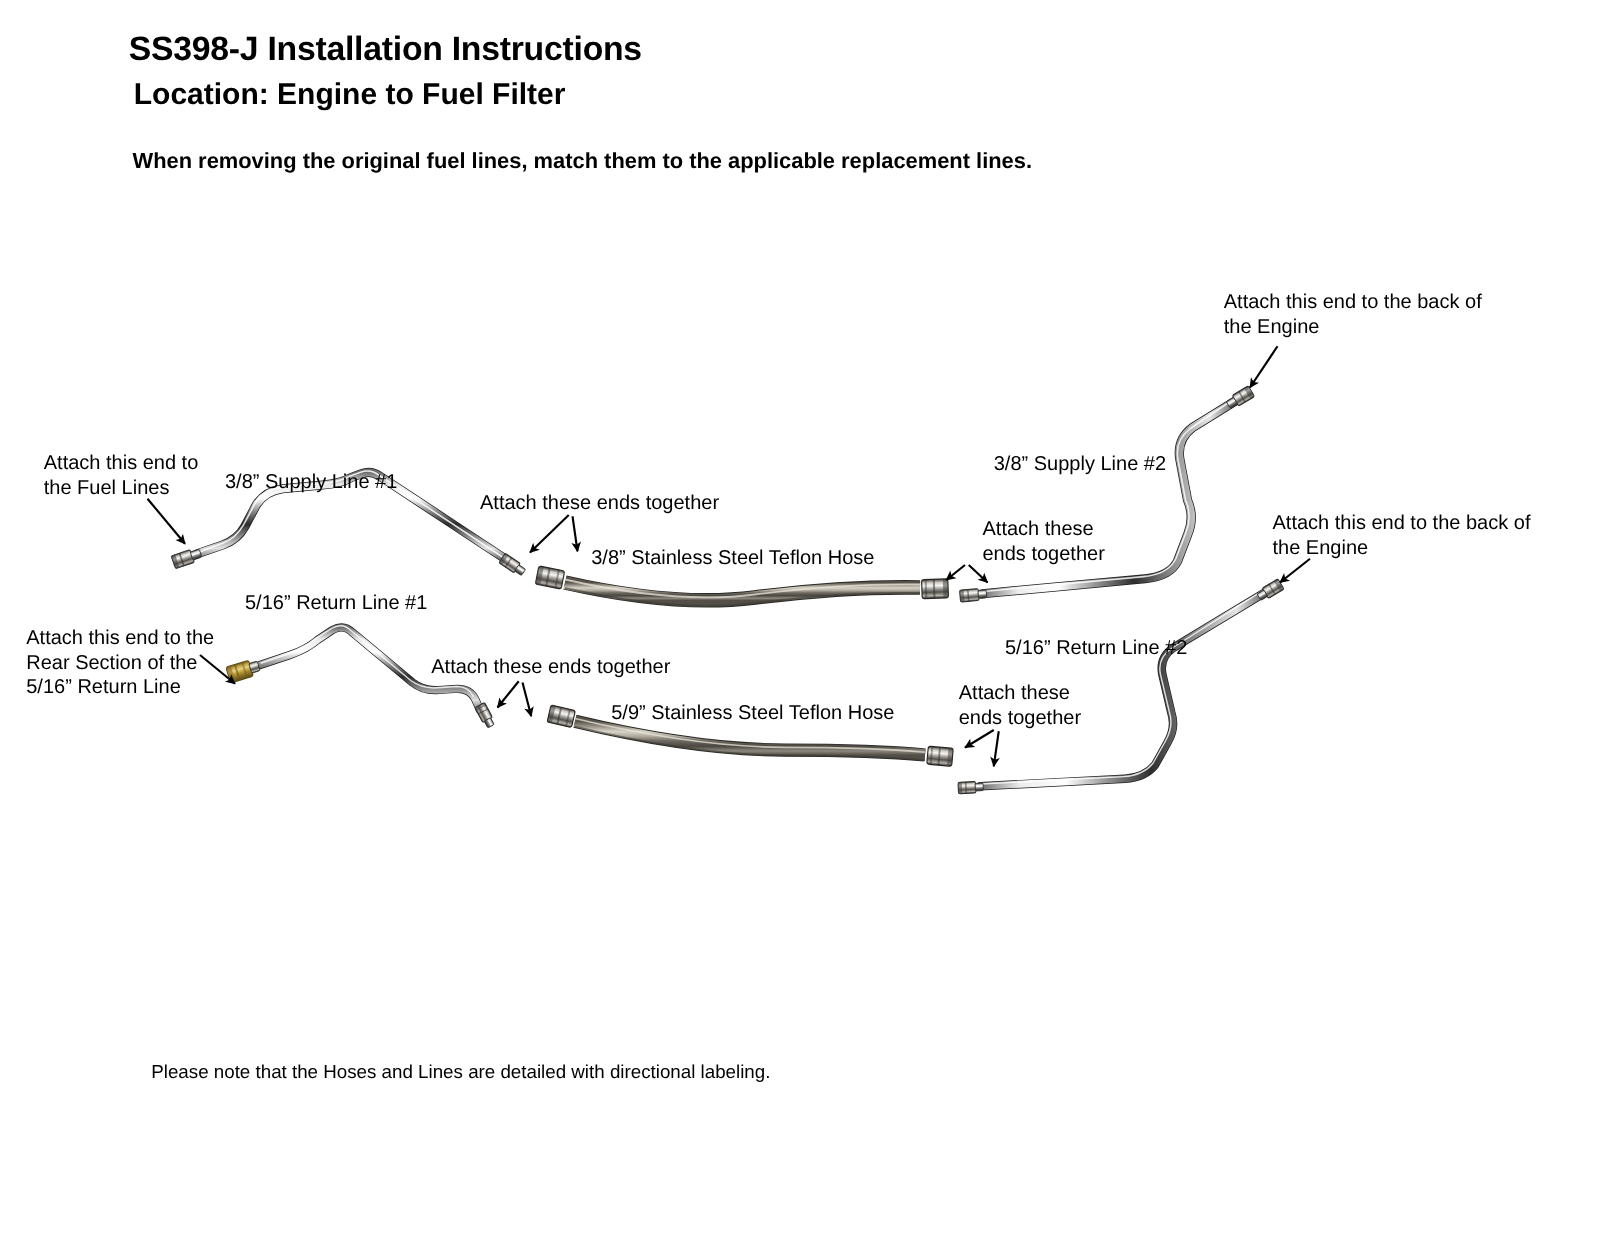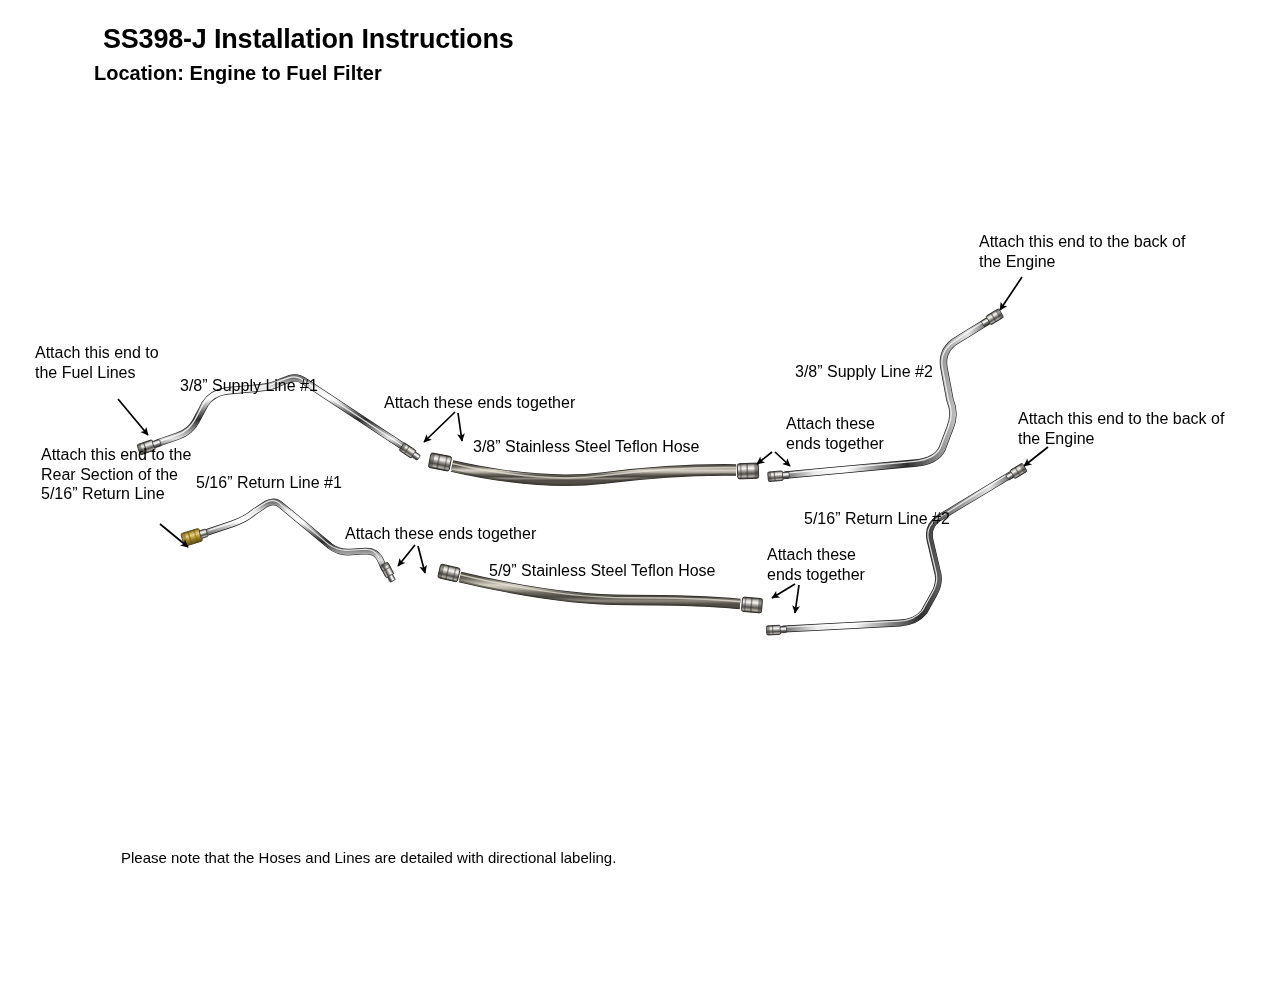--- a/index.html
+++ b/index.html
@@ -28,23 +28,23 @@
     position: absolute;
     left: 103px;
     top: 24px;
     font-size: 27px;
     font-weight: bold;
     letter-spacing: -0.2px;
     white-space: nowrap;
   }
   .hdr-location {
     position: absolute;
-    left: 94px;
+    left: 107px;
     top: 62px;
-    font-size: 20px;
+    font-size: 24px;
     font-weight: bold;
     white-space: nowrap;
   }
   .hdr-instruction {
     position: absolute;
     left: 106px;
     top: 118px;
     font-size: 17.5px;
     font-weight: bold;
     white-space: nowrap;
@@ -79,20 +79,21 @@
     pointer-events: none;
   }
 </style>
 </head>
 <body>
 
 <div id="sheet">
 
   <div class="hdr-title">SS398-J Installation Instructions</div>
   <div class="hdr-location">Location: Engine to Fuel Filter</div>
+  <div class="hdr-instruction">When removing the original fuel lines, match them to the applicable replacement lines.</div>
 
   <svg id="art" viewBox="0 0 1280 989">
     <defs>
 
       <linearGradient id="tubeH" x1="0" y1="0" x2="0" y2="1">
         <stop offset="0%" stop-color="#6e6e6e"></stop>
         <stop offset="14%" stop-color="#e9e9e9"></stop>
         <stop offset="30%" stop-color="#ffffff"></stop>
         <stop offset="48%" stop-color="#777777"></stop>
         <stop offset="60%" stop-color="#2c2c2c"></stop>
@@ -311,21 +312,21 @@
       <path d="M 415 545 L 398 566"></path>
       <path d="M 418 546 L 425 573"></path>
 
       <path d="M 795 584 L 772 598"></path>
       <path d="M 799 585 L 795 613"></path>
 
       <path d="M 1048 447 L 1024 466"></path>
     </g>
   </svg>
 
-  <div class="lbl" style="left:35px; top:343px;">
+  <div class="lbl" style="left:35px; top:361px;">
     <div>Attach this end to</div>
     <div>the Fuel Lines</div>
   </div>
 
   <div class="lbl" style="left:180px; top:376px;">3/8” Supply Line #1</div>
 
   <div class="lbl" style="left:384px; top:393px;">Attach these ends together</div>
 
   <div class="lbl" style="left:473px; top:437px;">3/8” Stainless Steel Teflon Hose</div>
 
@@ -334,21 +335,21 @@
     <div>ends together</div>
   </div>
 
   <div class="lbl" style="left:795px; top:362px;">3/8” Supply Line #2</div>
 
   <div class="lbl" style="left:979px; top:232px;">
     <div>Attach this end to the back of</div>
     <div>the Engine</div>
   </div>
 
-  <div class="lbl" style="left:21px; top:445px;margin-left:20px;">
+  <div class="lbl" style="left:21px; top:501px;">
     <div>Attach this end to the</div>
     <div>Rear Section of the</div>
     <div>5/16” Return Line</div>
   </div>
 
   <div class="lbl" style="left:196px; top:473px;">5/16” Return Line #1</div>
 
   <div class="lbl" style="left:345px; top:524px;">Attach these ends together</div>
 
   <div class="lbl" style="left:489px; top:561px;">5/9” Stainless Steel Teflon Hose</div>

